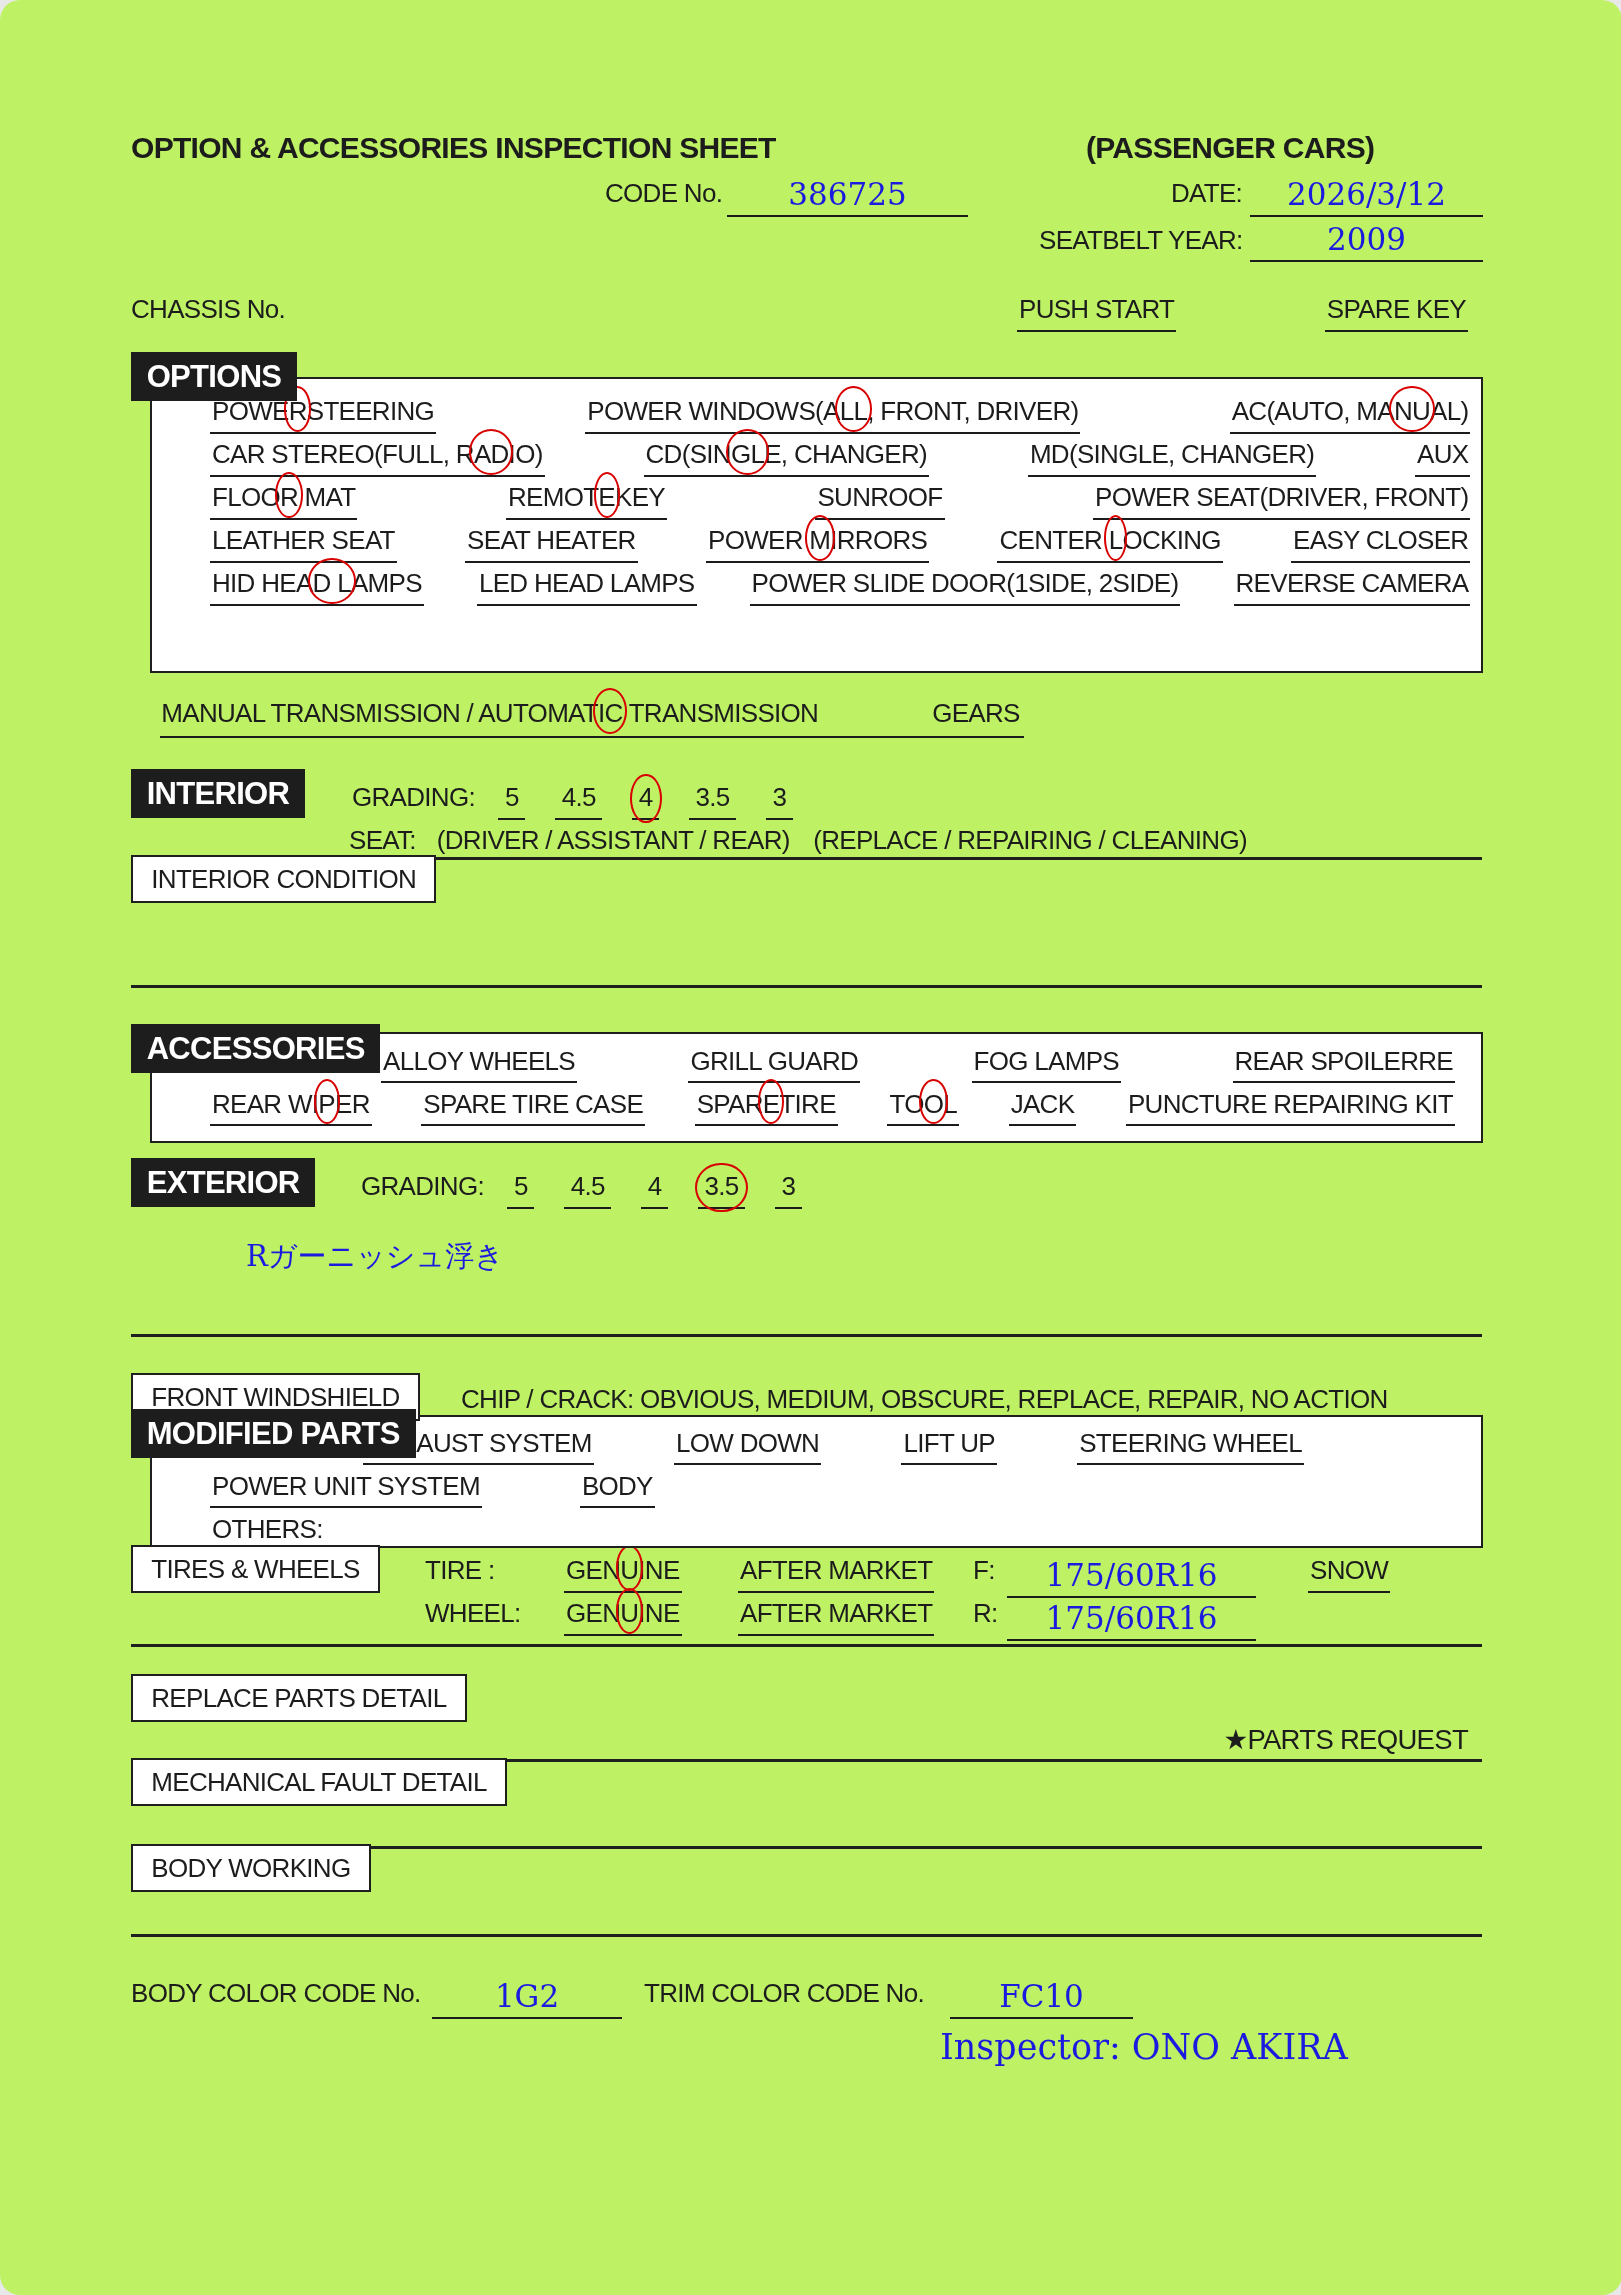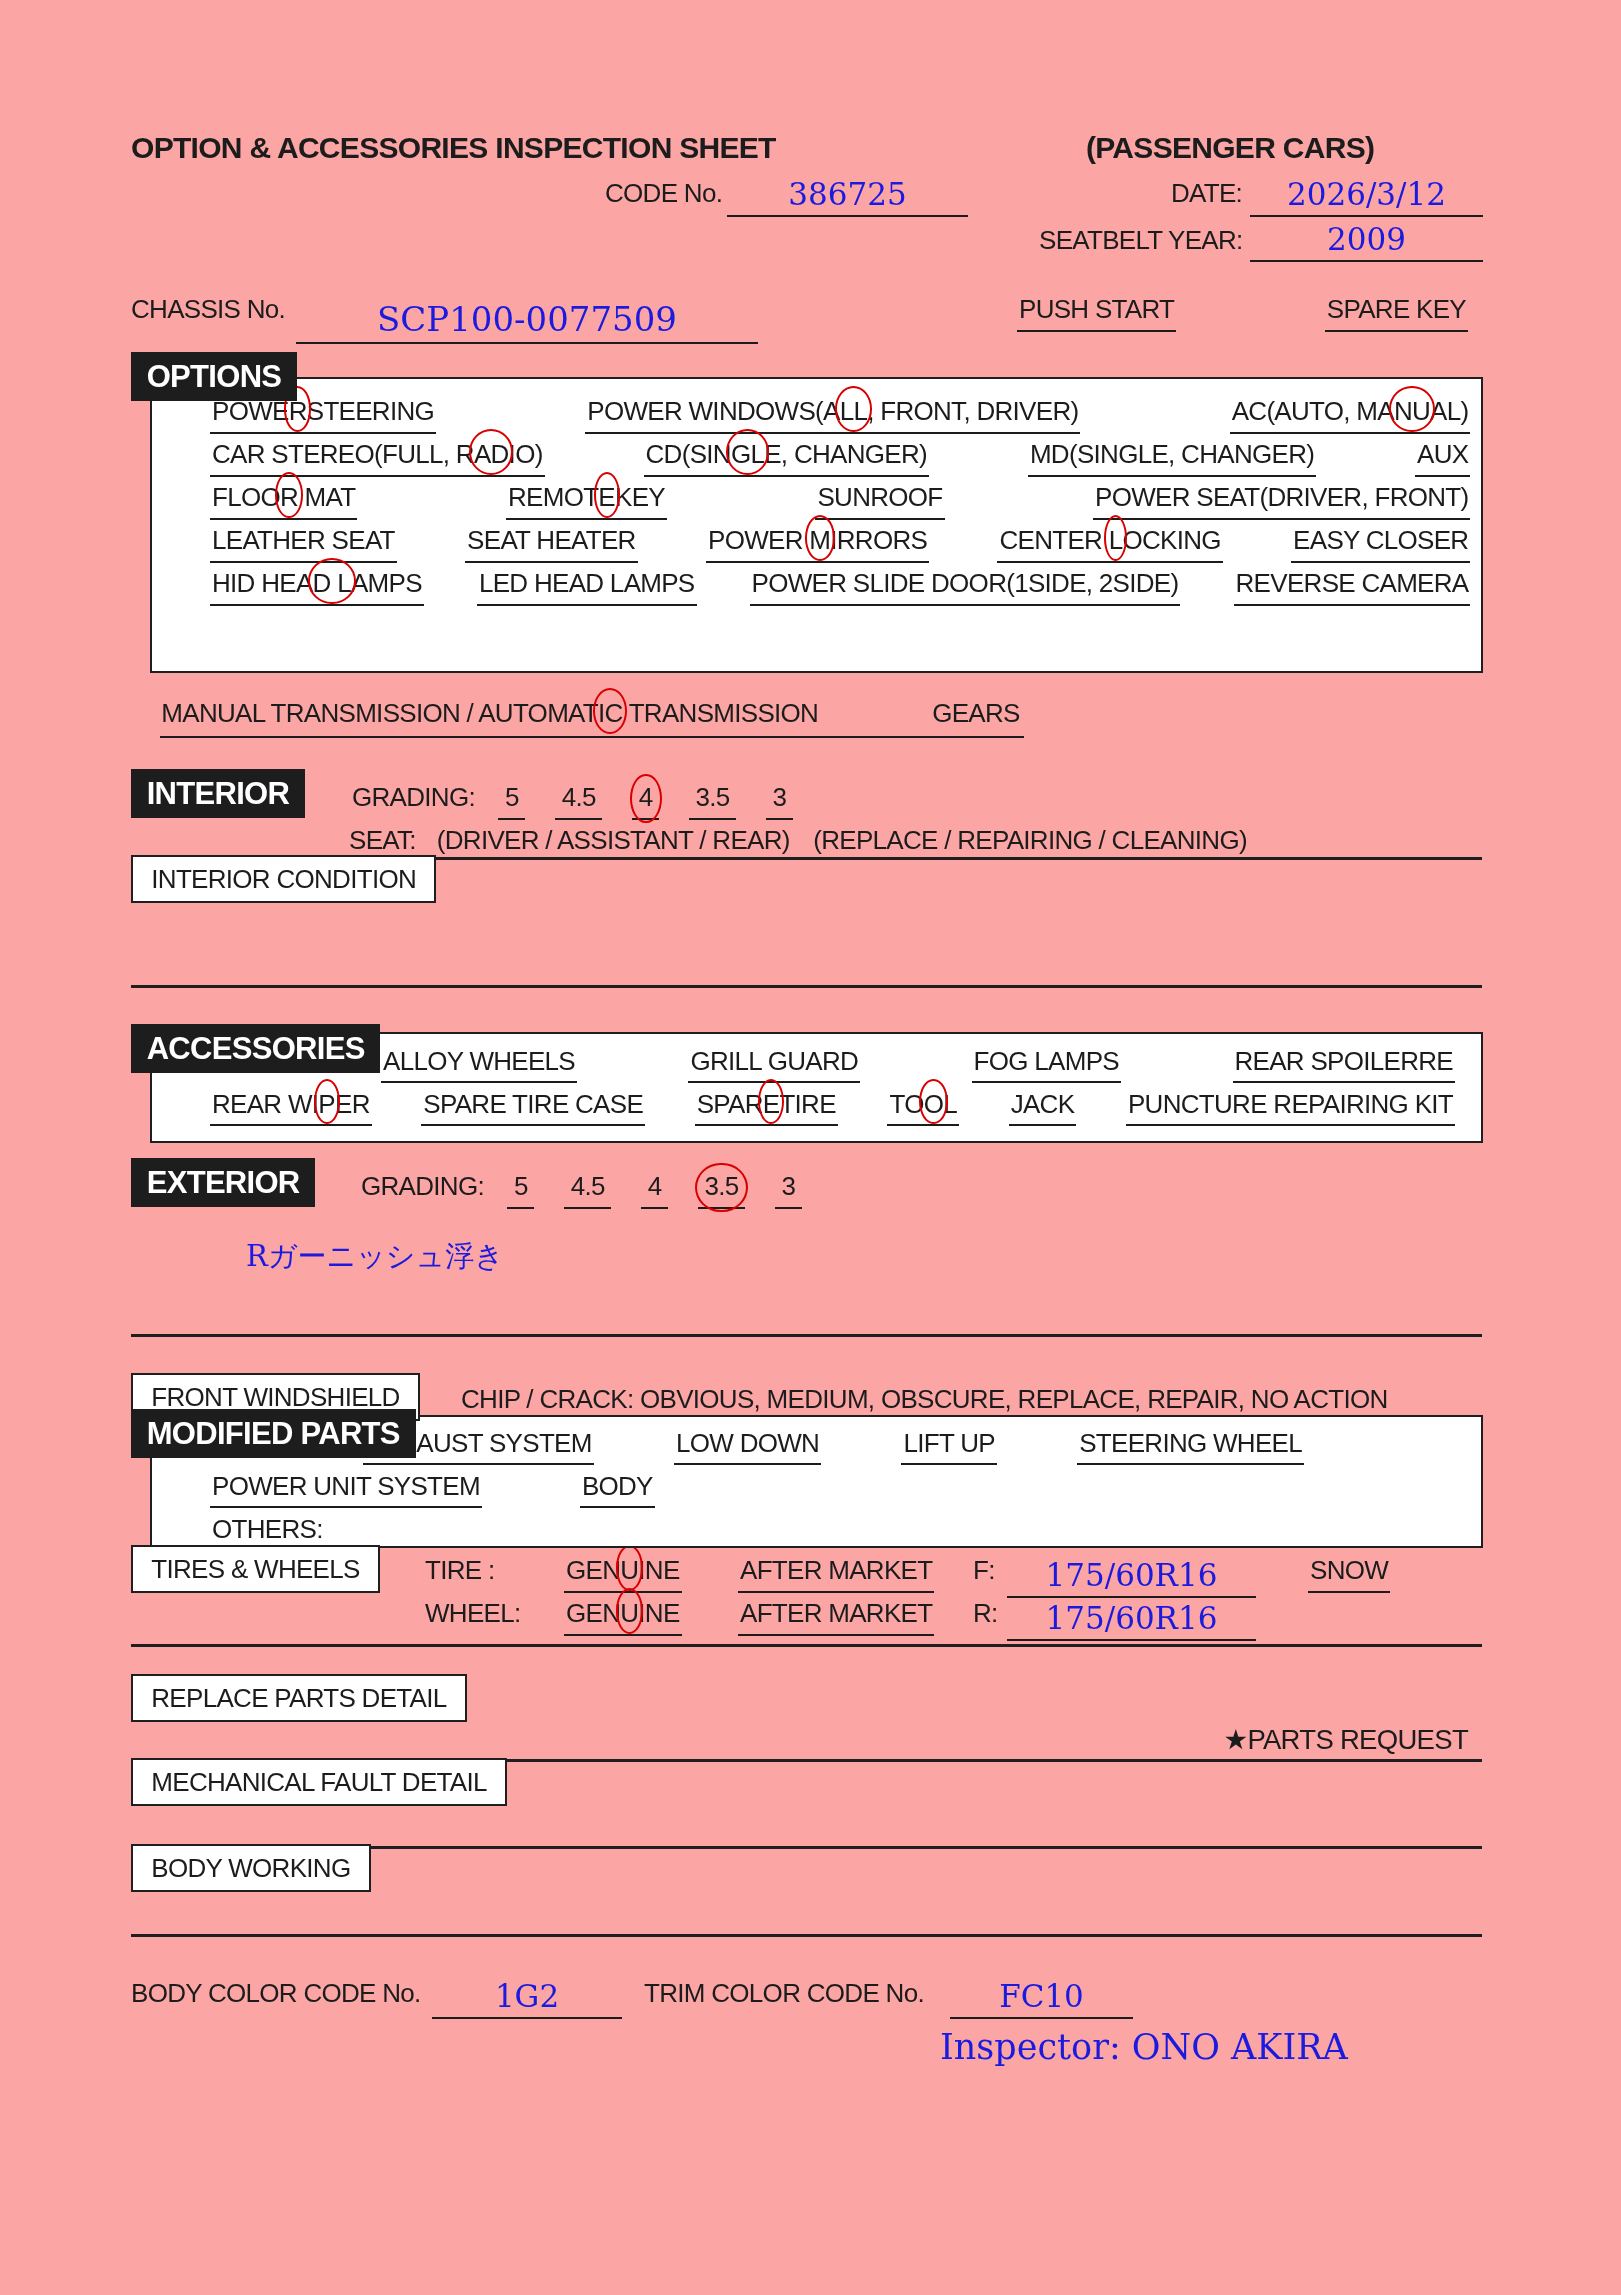--- a/index.html
+++ b/index.html
@@ -1,19 +1,19 @@
 <!DOCTYPE html>
 <html style="--ink: #1c1c1c; --blue: #1b1bdf; --red: #d80000;font-size:10.5px"><head>
 <meta charset="utf-8">
 <style>
   html,body{margin:0;padding:0;background:#e8e8e8;}
   :root{--ink:#1c1c1c;--blue:#1b1bdf;--red:#d80000;}
-  .page{position:relative;width:1622px;height:2295px;background:#fca5a5;
+  .page{position:relative;width:1622px;height:2295px;background:#bef264;
         font-family:"Liberation Sans",sans-serif;color:var(--ink);
-        letter-spacing:-0.7px;overflow:hidden;}
+        letter-spacing:-0.7px;overflow:hidden;border-radius:20px;}
   .abs{position:absolute;white-space:nowrap;}
   .t40{font-size:26px;}
   .title{font-size:30px;font-weight:bold;letter-spacing:-0.7px;}
   .blabel{background:#1d1d1d;color:#fff;font-weight:bold;font-size:31px;
           padding:6.5px 15.7px;z-index:3;}
   .wbox{background:#fff;border:2px solid #1f1f1f;font-size:26px;
         padding:6.5px 18.3px;z-index:3;}
   .ui{display:inline-block;position:relative;border-bottom:2px solid var(--ink);
       padding:0 2px 4.6px 2px;white-space:nowrap;}
   .circ{position:relative;display:inline-block;}
@@ -48,21 +48,20 @@
   <div class="abs t40" style="left:605px;top:178px;">CODE No.</div>
   <div class="blank" style="left:727px;top:162px;width:241px;height:50px;">386725</div>
 
   <div class="abs t40" style="left:1171px;top:178px;">DATE:</div>
   <div class="blank" style="left:1250px;top:157px;width:233px;height:55px;">2026/3/12</div>
 
   <div class="abs t40" style="left:1039px;top:225px;">SEATBELT YEAR:</div>
   <div class="blank" style="left:1250px;top:207px;width:233px;height:50px;text-align:center;">2009</div>
 
   <div class="abs t40" style="left:131px;top:294px;">CHASSIS No.</div>
-  <div class="blank" style="left:296px;top:281px;width:462px;height:58px;font-size:34px;">SCP100-0077509</div>
   <div class="abs t40" style="left:1017px;top:294px;"><span class="ui">PUSH START</span></div>
   <div class="abs t40" style="right:154px;top:294px;"><span class="ui">SPARE KEY</span></div>
 
   <div class="abs t40" style="left:131px;top:373px;">ENGINE No.</div>
   <div class="blank" style="left:275px;top:361px;width:470px;height:58px;font-size:34px;">2SZ-2440597</div>
   <div class="abs t40" style="left:1010px;top:373px;"><span class="ui">INTELLIGENT KEY (REMOCON, KEY)</span></div>
 
   <div class="abs blabel" style="left:131px;top:352px;">OPTIONS</div>
   <div class="obox" style="left:150px;top:377px;width:1329px;height:292px;">
     <div class="orow" style="margin-top:17px;">

